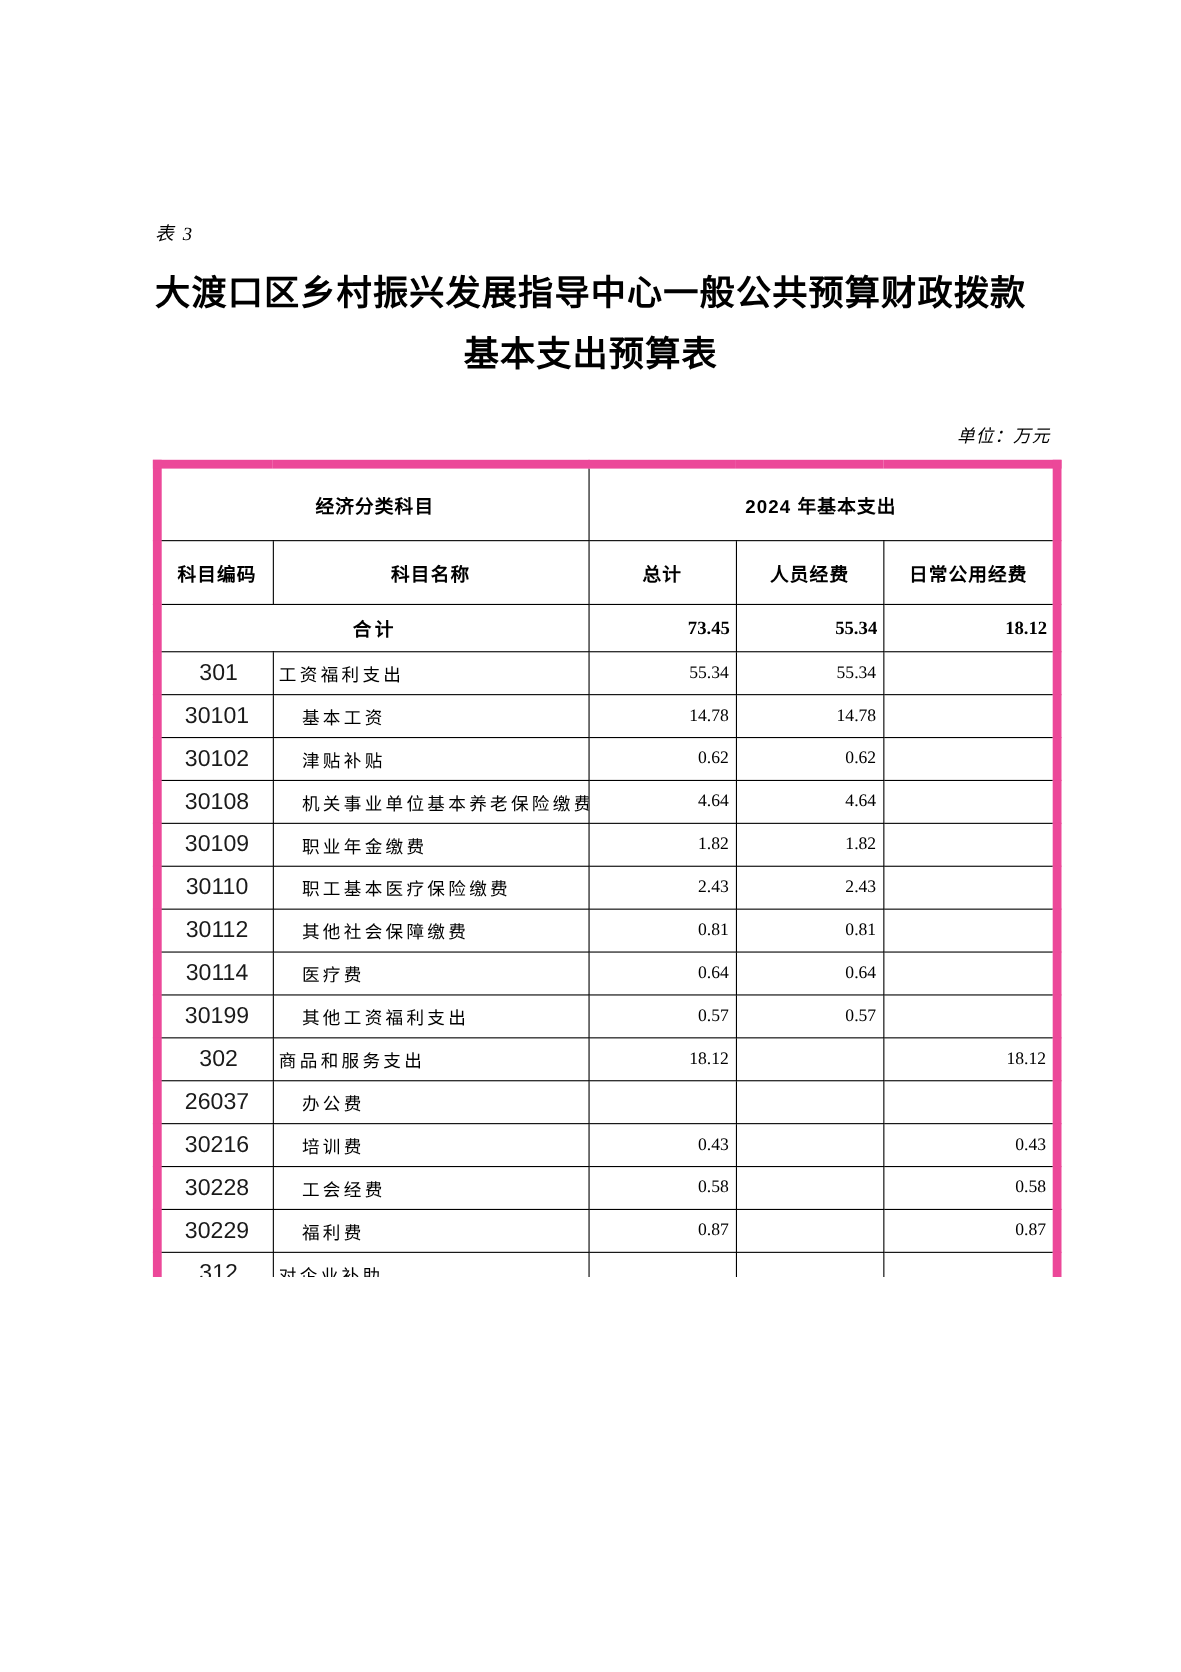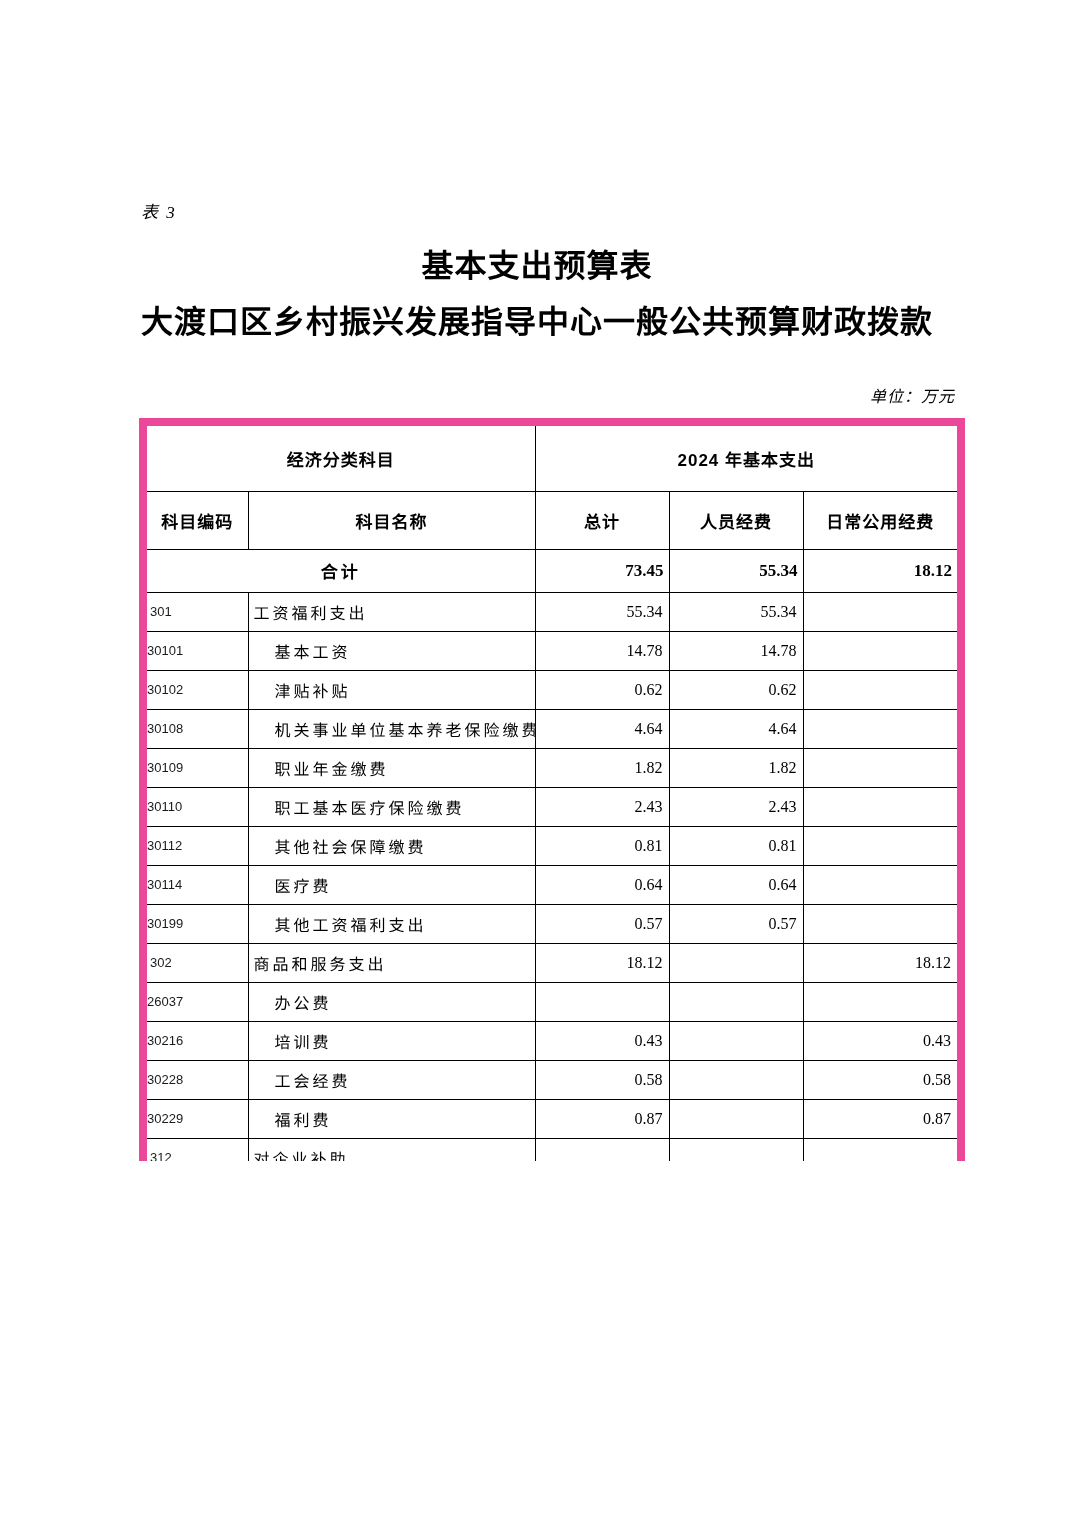--- a/index.html
+++ b/index.html
@@ -73,22 +73,22 @@
     font-size: 17px;
     vertical-align: middle;
   }
   tr.total-row td.name-merged {
     text-align: center;
     letter-spacing: 3px;
   }
   tbody td { height: 39px; font-size: 16px; vertical-align: middle; }
   td.code {
     font-family: "Liberation Sans", sans-serif;
-    font-size: 13px;
-    text-align: left;
+    font-size: 21px;
+    text-align: center;
     color: #1a1a1a;
   }
   tr.level-1 td.code { padding-left: 3px; }
   tr.level-2 td.code { }
   td.name { text-align: left; letter-spacing: 3px; }
   tr.level-1 td.name { padding-left: 5px; }
   tr.level-2 td.name { padding-left: 26px; margin-left: 16px; }
   td.num {
     text-align: right;
     padding-right: 6px;
@@ -97,22 +97,22 @@
   tr.total-row td.num { padding-right: 5px; }
 </style>
 </head>
 <body>
 
 <div class="page">
 
   <div class="table-label">表 3</div>
 
   <div class="doc-title">
+    <div>大渡口区乡村振兴发展指导中心一般公共预算财政拨款</div>
     <div>基本支出预算表</div>
-    <div>大渡口区乡村振兴发展指导中心一般公共预算财政拨款</div>
   </div>
 
   <div class="unit-note">单位：万元</div>
 
   <table class="budget-table">
     <colgroup>
       <col style="width:105px">
       <col style="width:287px">
       <col style="width:134px">
       <col style="width:134px">

